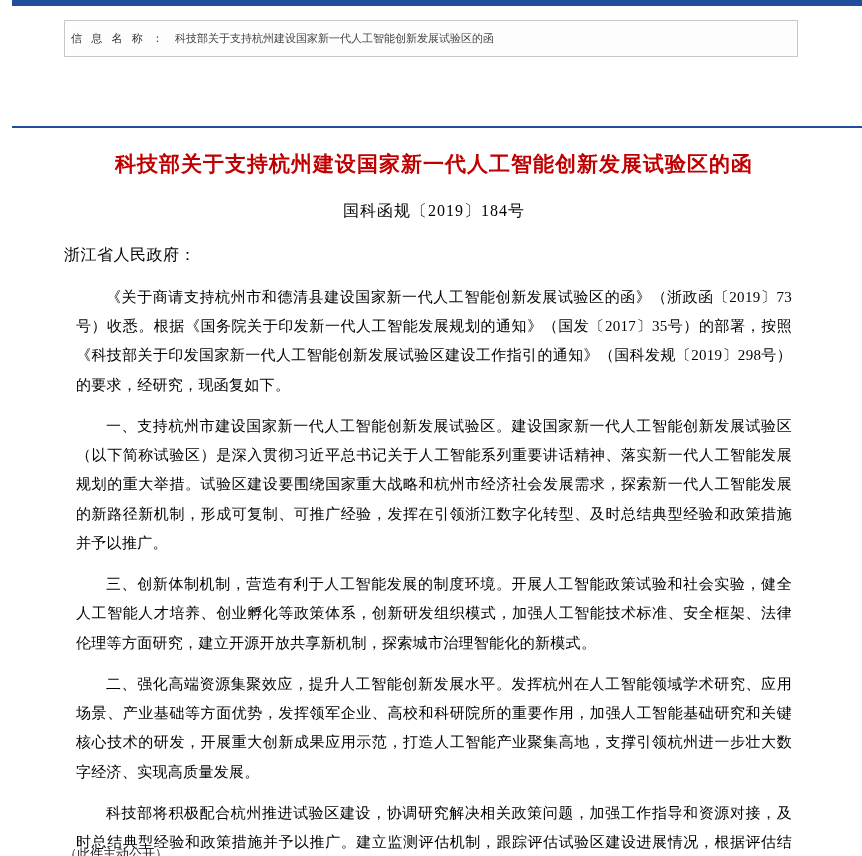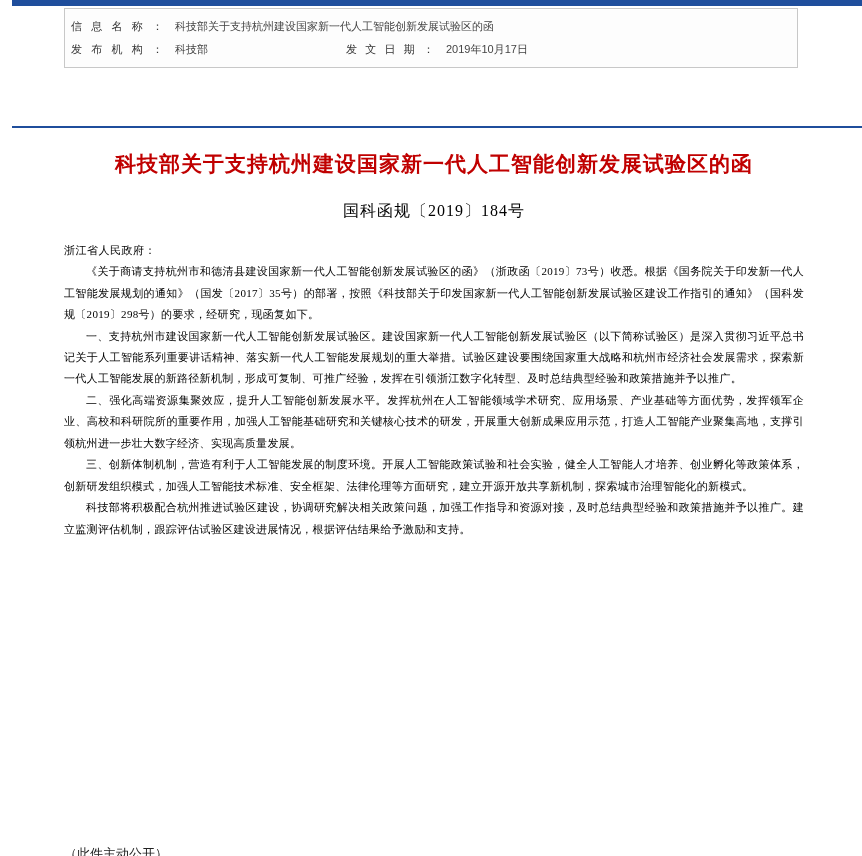--- a/index.html
+++ b/index.html
@@ -33,21 +33,21 @@
     position: absolute;
     left: 12px;
     top: 0;
     width: 850px;
     height: 6px;
     background: #1f4e9c;
   }
   .meta-box {
     position: absolute;
     left: 64px;
-    top: 8px;
+    top: 20px;
     width: 734px;
     border: 1px solid #c8c8c8;
     background: #fdfdfd;
     box-sizing: border-box;
     padding: 6px 0 6px 0;
   }
   table.meta {
     width: 100%;
     border-collapse: collapse;
     font-family: "Liberation Sans", "DejaVu Sans", sans-serif;
@@ -103,30 +103,30 @@
     line-height: 1.4;
   }
   .doc-number {
     text-align: center;
     font-size: 16px;
     margin-top: 22px;
     letter-spacing: 1px;
   }
   .salutation {
     margin-top: 18px;
-    font-size: 11px;
+    font-size: 16px;
     line-height: 1.9;
     letter-spacing: 0.5px;
   }
   p.para {
-    font-size: 11px;
+    font-size: 15px;
     line-height: 1.95;
     text-align: justify;
     text-justify: inter-ideograph;
-    margin: 0;
+    margin: 12px;
     text-indent: 2em;
     letter-spacing: 0.3px;
   }
   p.para b {
     font-weight: normal;
   }
   .footer-note {
     position: absolute;
     left: 64px;
     top: 845px;
@@ -143,40 +143,34 @@
   <div class="left-rail"></div>
   <div class="top-bar"></div>
 
   <div class="meta-box">
     <table class="meta">
       <tbody>
         <tr>
           <td class="lbl">信息名称：</td>
           <td class="val" colspan="3">科技部关于支持杭州建设国家新一代人工智能创新发展试验区的函</td>
         </tr>
-        <tr>
-          <td class="lbl">发布机构：</td>
-          <td class="val">科技部</td>
-          <td class="lbl2">发文日期：</td>
-          <td class="val">2019年10月17日</td>
-        </tr>
       </tbody>
     </table>
   </div>
 
   <div class="doc-frame"></div>
 
   <div class="doc-body">
     <div class="doc-title">科技部关于支持杭州建设国家新一代人工智能创新发展试验区的函</div>
     <div class="doc-number">国科函规〔2019〕184号</div>
     <div class="salutation">浙江省人民政府：</div>
 
     <p class="para"><span>《关于商请支持杭州市和德清县建设国家新一代人工智能创新发展试验区的函》（浙政函〔2019〕73号）收悉。根据《国务院关于印发新一代人工智能发展规划的通知》（国发〔2017〕35号）的部署，按照《科技部关于印发国家新一代人工智能创新发展试验区建设工作指引的通知》（国科发规〔2019〕298号）的要求，经研究，现函复如下。</span></p>
     <p class="para"><b>一、支持杭州市建设国家新一代人工智能创新发展试验区。</b><span>建设国家新一代人工智能创新发展试验区（以下简称试验区）是深入贯彻习近平总书记关于人工智能系列重要讲话精神、落实新一代人工智能发展规划的重大举措。试验区建设要围绕国家重大战略和杭州市经济社会发展需求，探索新一代人工智能发展的新路径新机制，形成可复制、可推广经验，发挥在引领浙江数字化转型、及时总结典型经验和政策措施并予以推广。</span></p>
+    <p class="para"><b>三、创新体制机制，营造有利于人工智能发展的制度环境。</b><span>开展人工智能政策试验和社会实验，健全人工智能人才培养、创业孵化等政策体系，创新研发组织模式，加强人工智能技术标准、安全框架、法律伦理等方面研究，建立开源开放共享新机制，探索城市治理智能化的新模式。</span></p>
     <p class="para"><b>二、强化高端资源集聚效应，提升人工智能创新发展水平。</b><span>发挥杭州在人工智能领域学术研究、应用场景、产业基础等方面优势，发挥领军企业、高校和科研院所的重要作用，加强人工智能基础研究和关键核心技术的研发，开展重大创新成果应用示范，打造人工智能产业聚集高地，支撑引领杭州进一步壮大数字经济、实现高质量发展。</span></p>
-    <p class="para"><b>三、创新体制机制，营造有利于人工智能发展的制度环境。</b><span>开展人工智能政策试验和社会实验，健全人工智能人才培养、创业孵化等政策体系，创新研发组织模式，加强人工智能技术标准、安全框架、法律伦理等方面研究，建立开源开放共享新机制，探索城市治理智能化的新模式。</span></p>
     <p class="para"><span>科技部将积极配合杭州推进试验区建设，协调研究解决相关政策问题，加强工作指导和资源对接，及时总结典型经验和政策措施并予以推广。建立监测评估机制，跟踪评估试验区建设进展情况，根据评估结果给予激励和支持。</span></p>
 
   </div>
 
   <div class="footer-note">（此件主动公开）</div>
 
 </div>
 
 </body></html>

